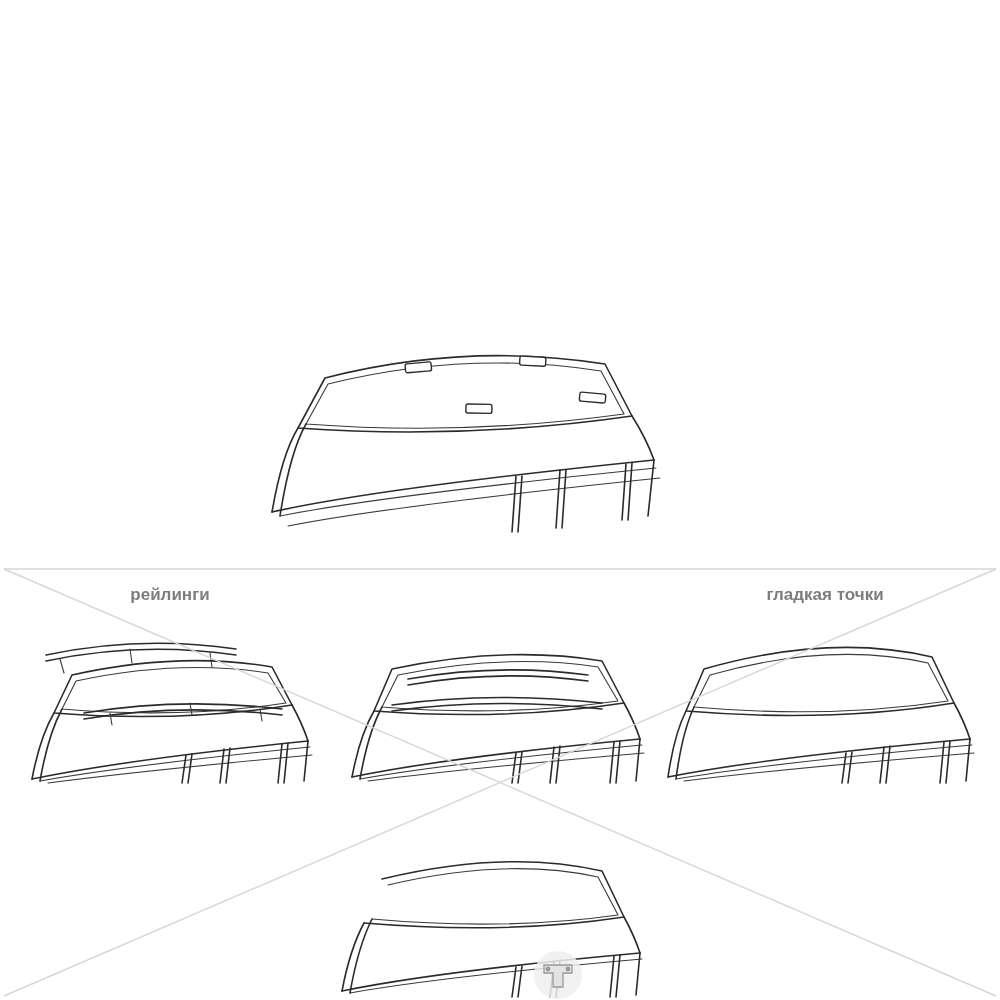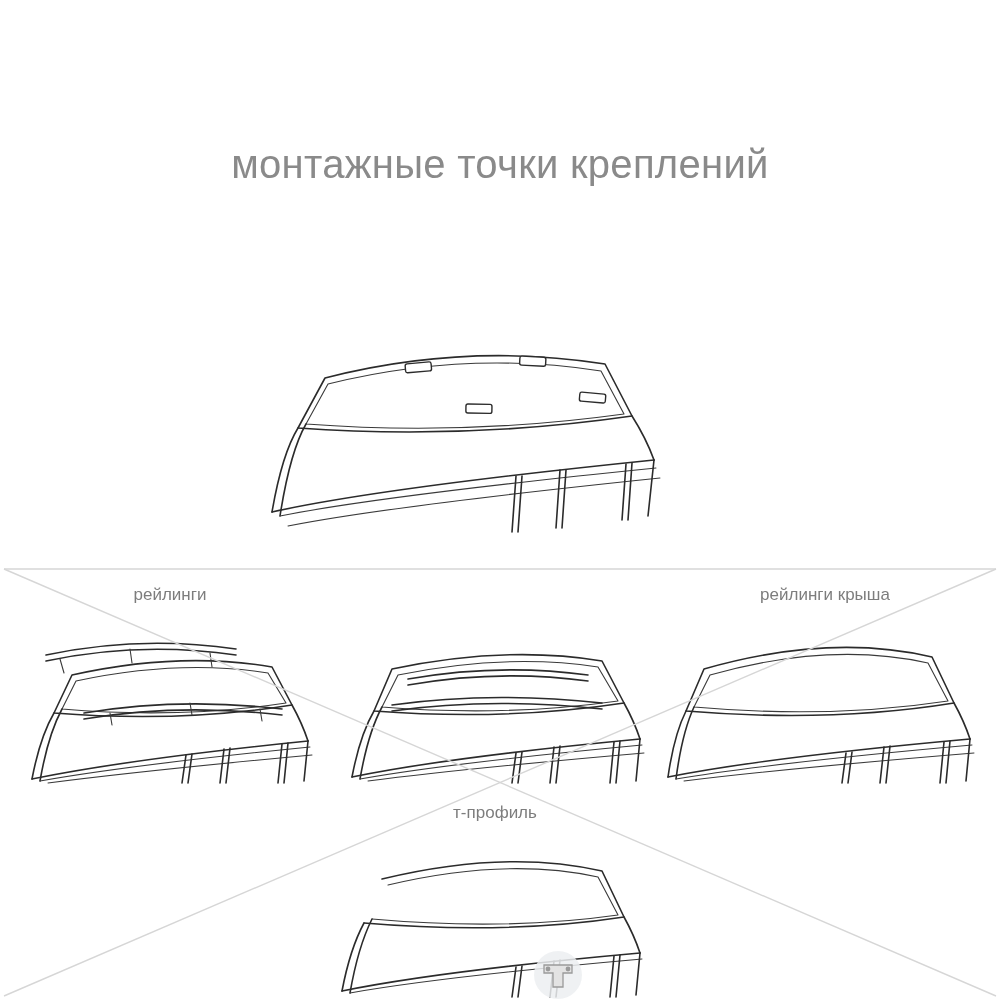--- a/index.html
+++ b/index.html
@@ -44,20 +44,21 @@
   
   .lower {
     position: absolute;
     left: 0;
     top: 565px;
     width: 1000px;
     height: 435px;
   }
   .cell {
     position: absolute;
+    font-weight: bold;
   }
   .cell-label {
     position: absolute;
     width: 100%;
     text-align: center;
     font-size: 17px;
     color: #7d7d7d;
     white-space: nowrap;
   }
   .cell1 { left: 10px;  top: 20px;  width: 320px; height: 200px; }
@@ -105,21 +106,20 @@
     fill: #e3e3e3;
     stroke: #9a9a9a;
     stroke-width: 1.3;
   }
 </style>
 </head>
 <body>
 
 <div class="page">
 
-  <div class="title">монтажные точки креплений</div>
 
   <div class="hero">
     <svg width="470" height="240" viewBox="0 0 470 240" aria-hidden="true">
 
       <path class="ln" d="M95 58 Q235 22 375 44 L402 96 Q235 120 68 108 Z"></path>
       <path class="ln-thin" d="M98 64 Q235 30 371 51 L394 94 Q235 116 76 104 Z"></path>
 
       <path class="ln" d="M68 108 Q52 134 42 192"></path>
       <path class="ln" d="M76 104 Q60 132 50 196"></path>
       <path class="ln" d="M402 96 Q416 118 424 140"></path>
@@ -204,21 +204,21 @@
           <path class="ln" d="M230 133 L226 170"></path>
           <path class="ln" d="M186 140 L182 170"></path>
           <path class="ln" d="M192 139 L188 170"></path>
           <path class="ln" d="M284 129 L280 170"></path>
           <path class="ln" d="M290 128 L286 170"></path>
         </svg>
       </div>
     </div>
 
     <div class="cell cell3">
-      <div class="cell-label">рейлинги крыша</div>
+      <div class="cell-label">гладкая точки</div>
       <div class="art">
         <svg width="330" height="170" viewBox="0 0 330 170" aria-hidden="true">
           <path class="ln" d="M44 56 Q170 20 272 44 L294 90 Q170 110 26 98 Z"></path>
           <path class="ln-thin" d="M50 62 Q170 28 268 50 L288 88 Q170 106 34 94 Z"></path>
           <path class="ln" d="M26 98 Q14 122 8 164"></path>
           <path class="ln" d="M34 94 Q22 120 16 166"></path>
           <path class="ln" d="M294 90 Q304 108 310 126"></path>
           <path class="ln" d="M8 164 Q110 144 310 126"></path>
           <path class="ln-thin" d="M16 166 Q110 150 312 132"></path>
           <path class="ln-thin" d="M24 168 Q120 156 314 140"></path>
@@ -227,21 +227,20 @@
           <path class="ln" d="M230 133 L226 170"></path>
           <path class="ln" d="M186 140 L182 170"></path>
           <path class="ln" d="M192 139 L188 170"></path>
           <path class="ln" d="M284 129 L280 170"></path>
           <path class="ln" d="M290 128 L286 170"></path>
         </svg>
       </div>
     </div>
 
     <div class="cell cell4">
-      <div class="cell-label">т-профиль</div>
       <div class="art">
         <svg width="330" height="170" viewBox="0 0 330 170" aria-hidden="true">
           <path class="ln" d="M52 48 Q176 18 272 40 L294 86 Q176 104 34 92"></path>
           <path class="ln-thin" d="M58 54 Q176 26 268 46 L288 84 Q176 100 42 88"></path>
           <path class="ln" d="M34 92 Q20 118 12 160"></path>
           <path class="ln" d="M42 88 Q28 116 20 162"></path>
           <path class="ln" d="M294 86 Q304 104 310 122"></path>
           <path class="ln" d="M12 160 Q110 140 310 122"></path>
           <path class="ln-thin" d="M20 162 Q110 146 312 128"></path>
           <path class="ln" d="M310 122 L306 164"></path>

